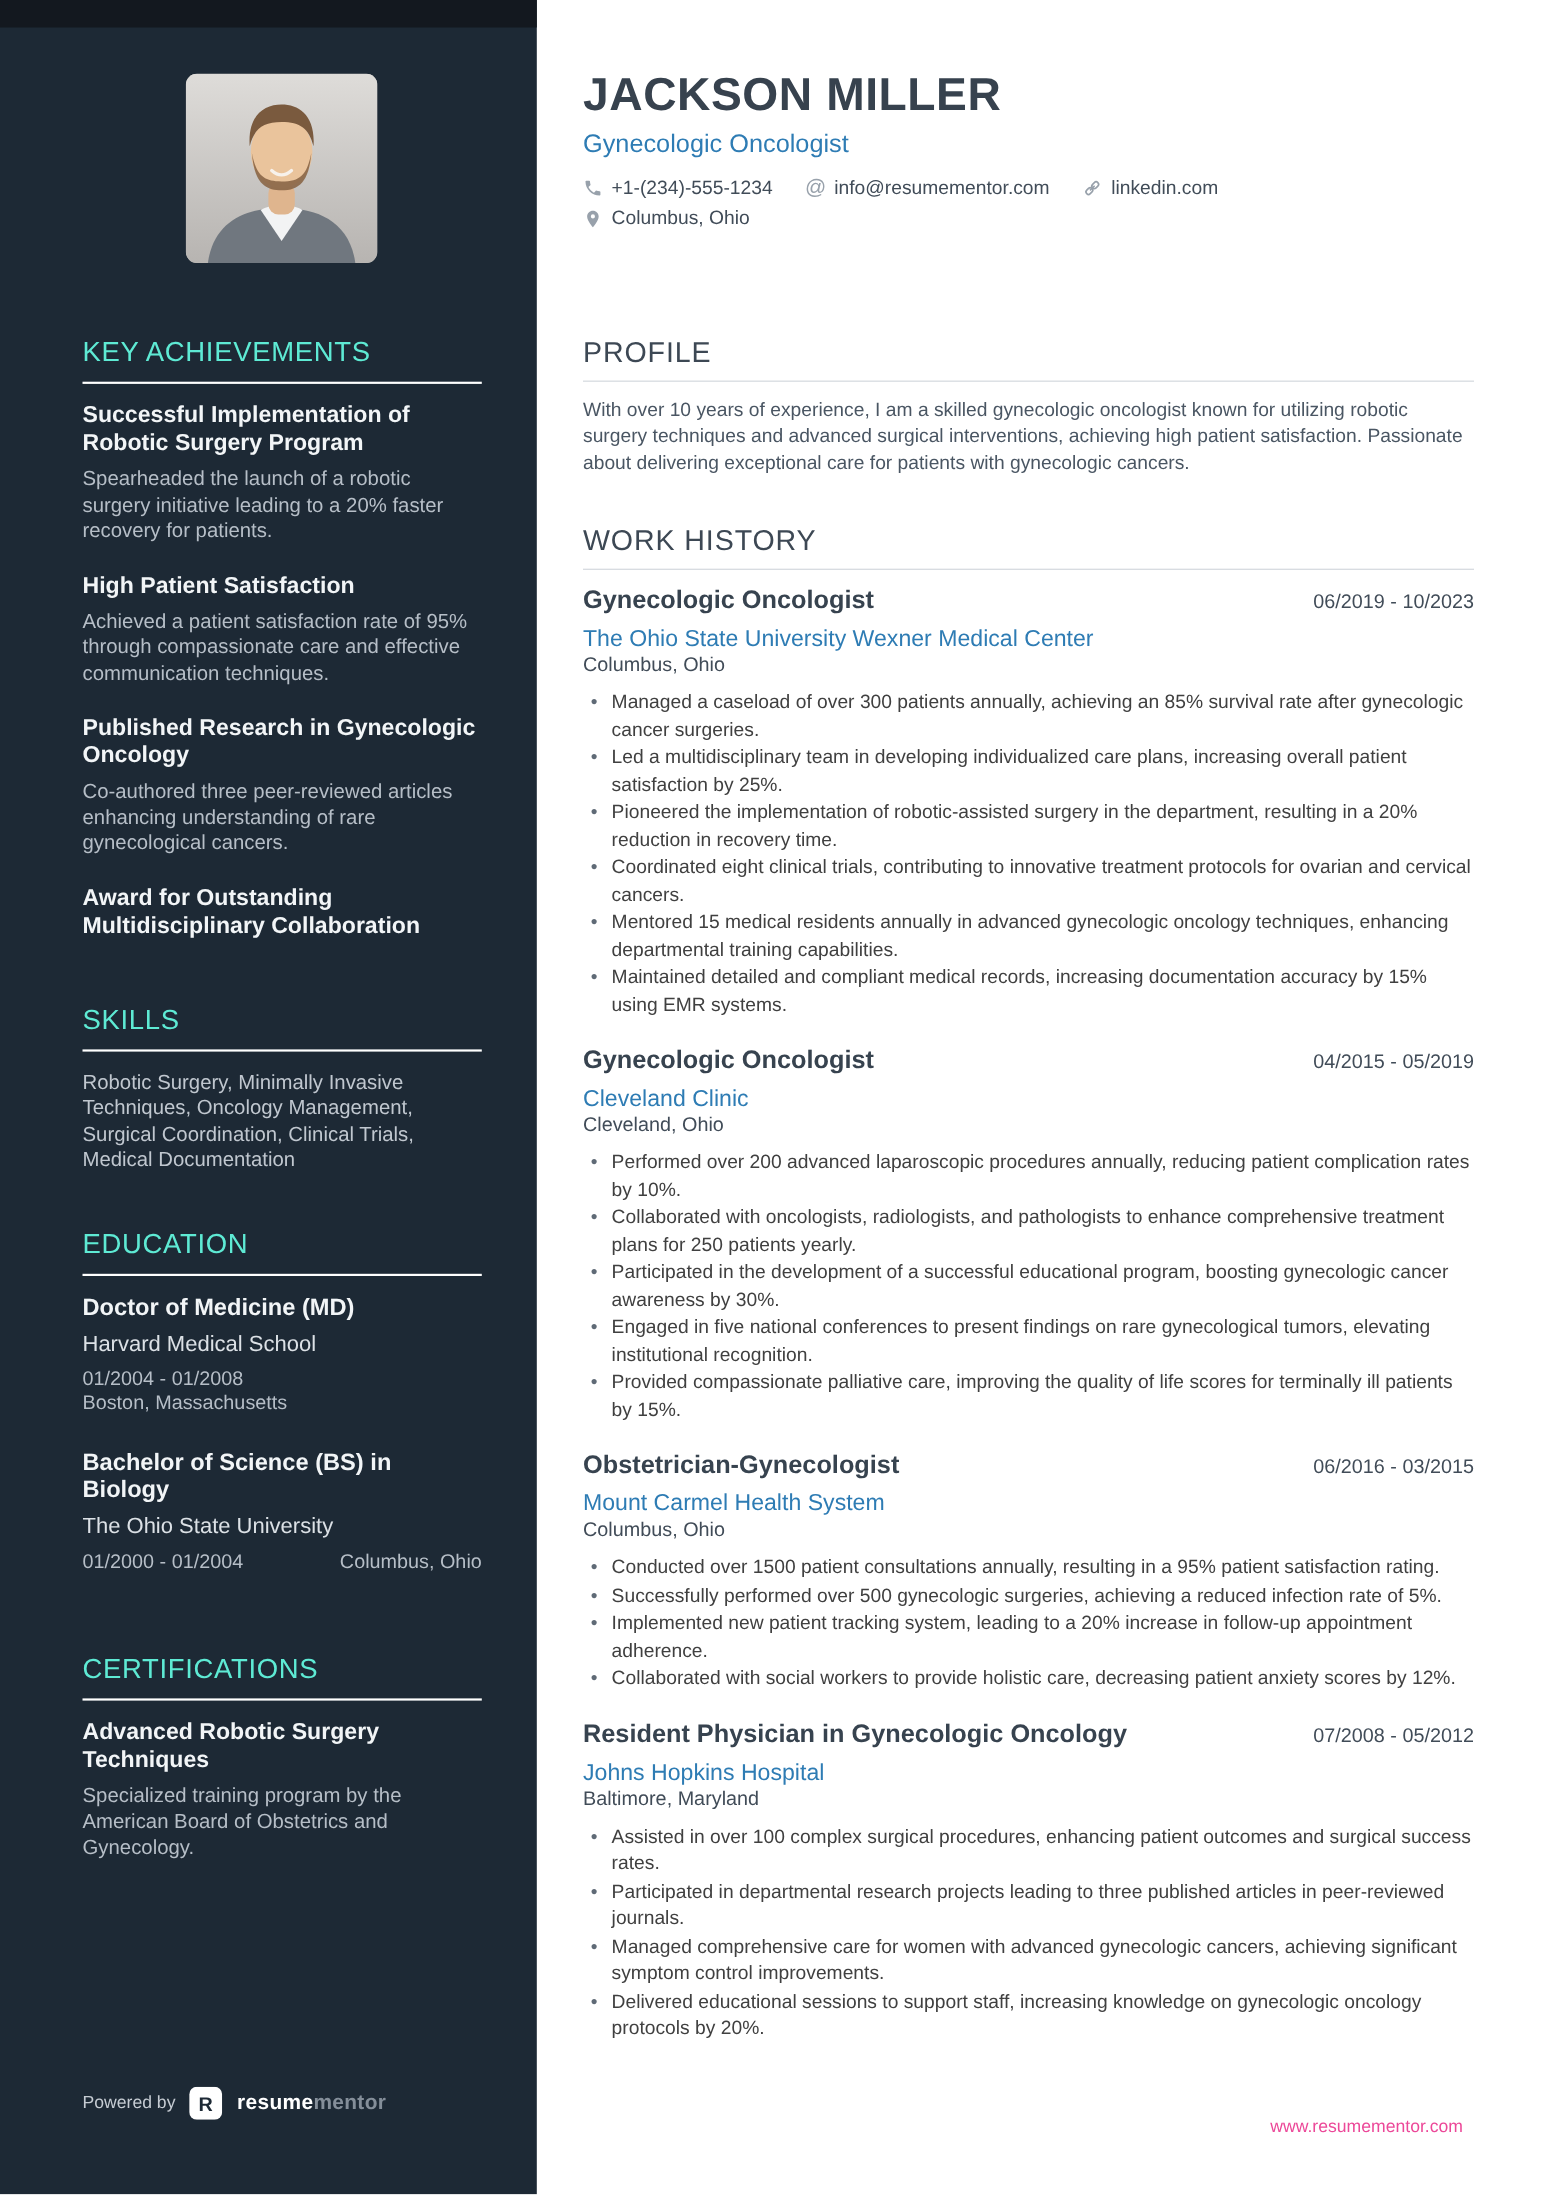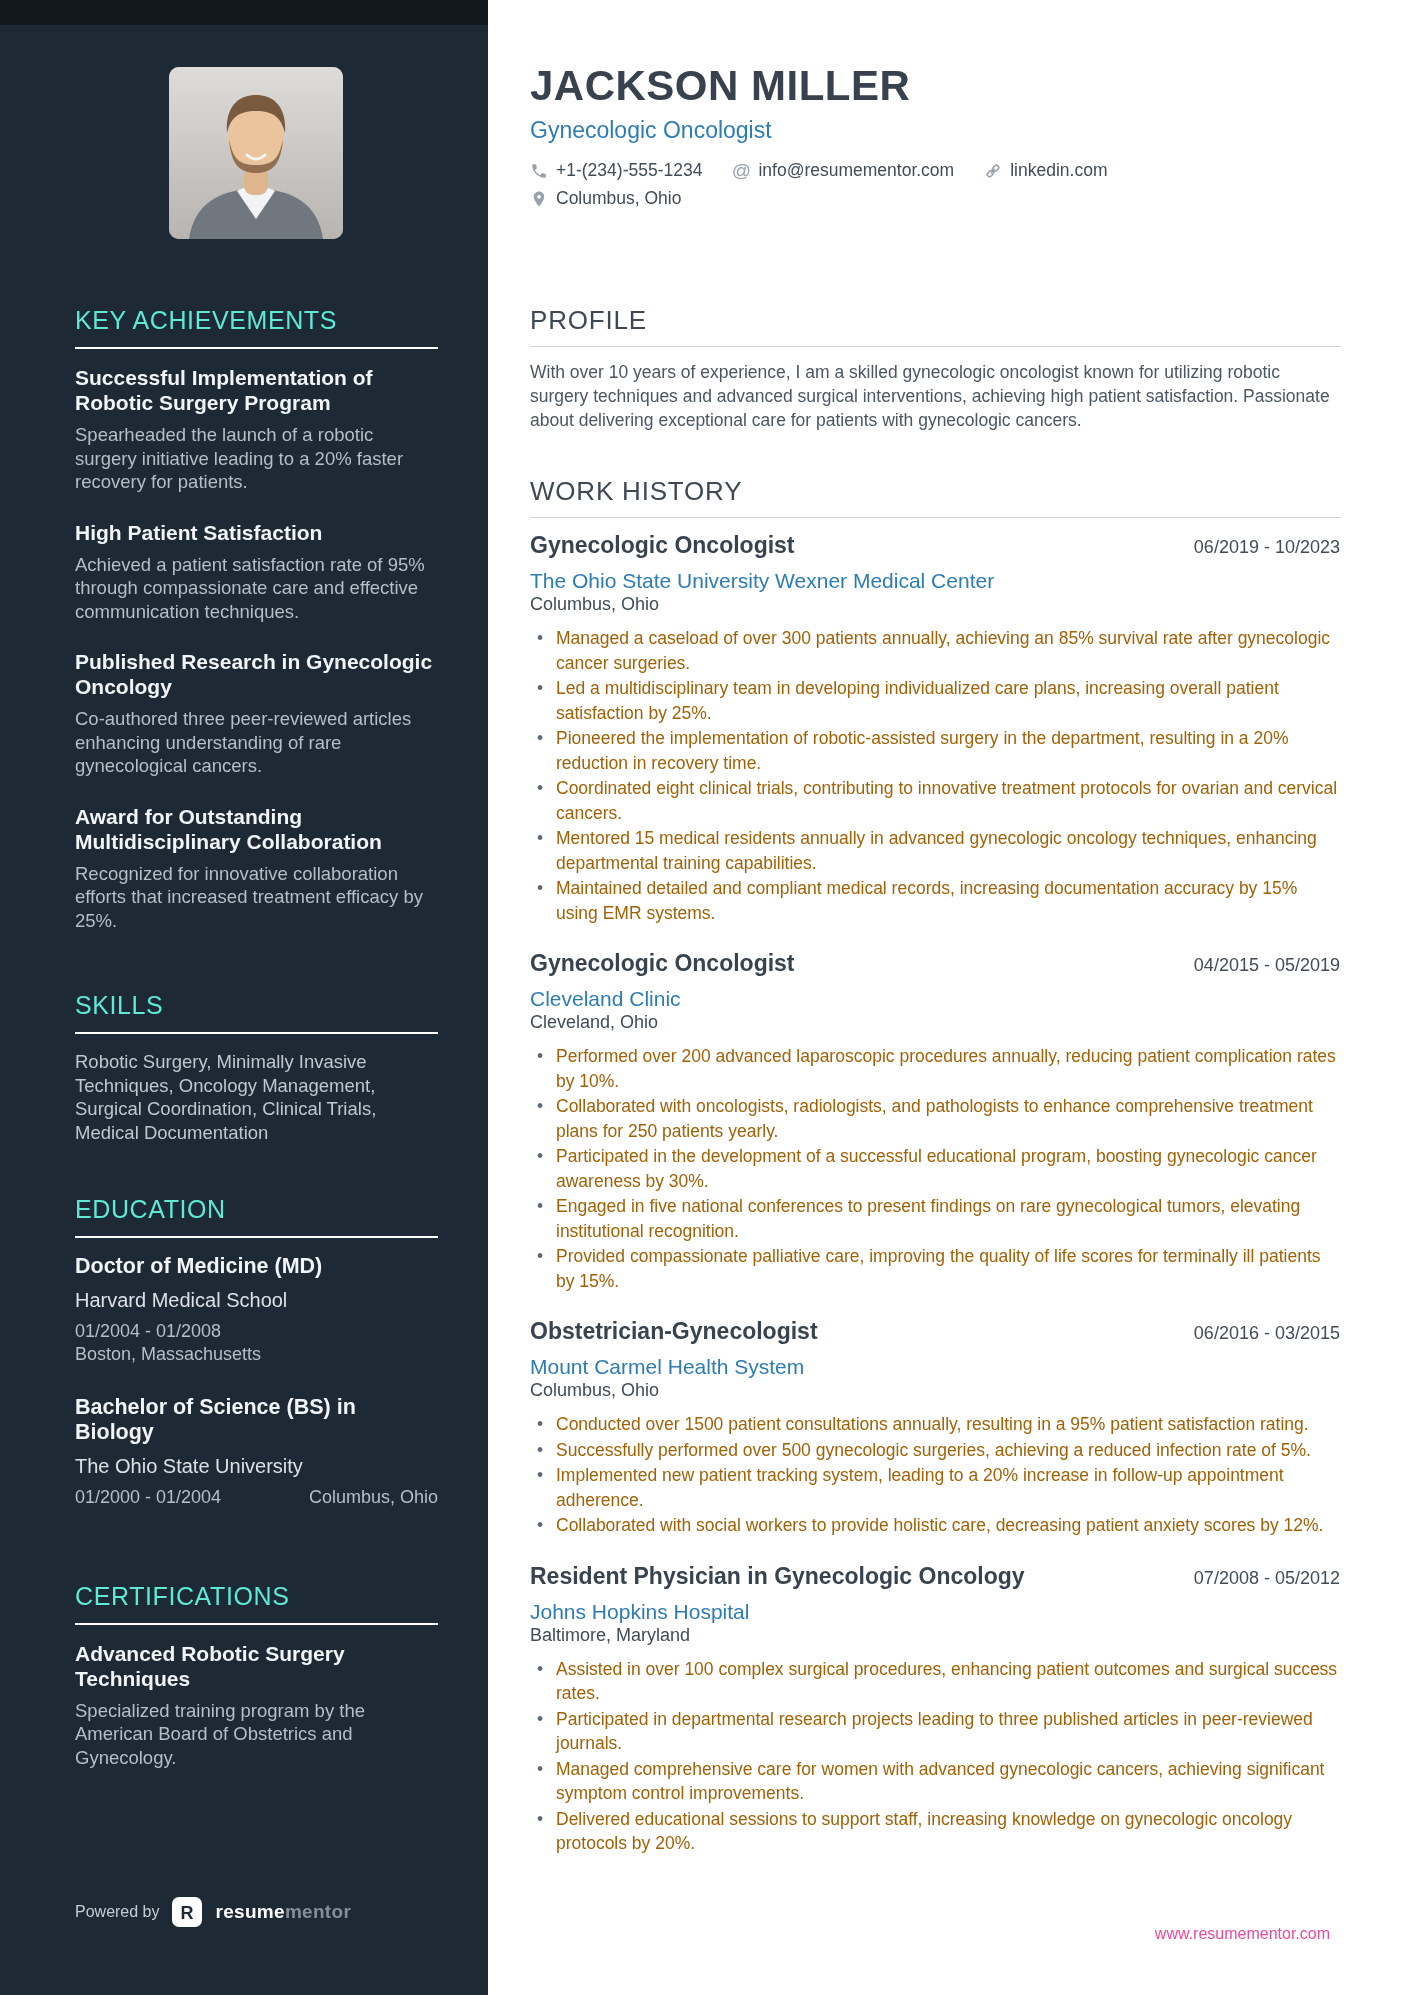--- a/index.html
+++ b/index.html
@@ -73,21 +73,21 @@
   .job + .job{margin-top:24px;}
   .jrow{display:flex;justify-content:space-between;align-items:baseline;}
   .job h3{font-size:23px;font-weight:700;color:#37434f;line-height:28px;margin:0;}
   .jdates{font-size:18px;color:#414c58;white-space:nowrap;}
   .jrow2{margin-top:9px;flex-direction:column;}
   .company{font-size:21px;color:#2e7cb4;line-height:26px;}
   .jloc{font-size:18px;color:#414c58;white-space:nowrap;}
   .bullets{list-style:none;margin:11px 0 0 0;padding:0;}
   .bullets li{
     position:relative;padding-left:26px;font-size:17.5px;line-height:24.5px;
-    color:#a16207;margin-bottom:1px;
+    color:#404040;margin-bottom:1px;
   }
   .bullets li::before{content:"•";position:absolute;left:7px;color:#5f6a76;}
   .main-footer{position:absolute;right:80px;bottom:52px;font-size:16px;color:#ec4899;}
 </style>
 </head>
 <body>
 
 <div class="page">
 
   <aside class="sidebar">
@@ -128,21 +128,20 @@
               <p class="ach-desc">Achieved a patient satisfaction rate of 95% through compassionate care and effective communication techniques.</p>
             </div>
 
             <div class="ach-item">
               <p class="ach-title">Published Research in Gynecologic Oncology</p>
               <p class="ach-desc">Co-authored three peer-reviewed articles enhancing understanding of rare gynecological cancers.</p>
             </div>
 
             <div class="ach-item">
               <p class="ach-title">Award for Outstanding Multidisciplinary Collaboration</p>
-              <p class="ach-desc">Recognized for innovative collaboration efforts that increased treatment efficacy by 25%.</p>
             </div>
           </div>
       </section>
 
       <section class="side-section sec-skills">
         <h2>SKILLS</h2>
         <hr class="rule">
         <p class="skills-text">Robotic Surgery, Minimally Invasive Techniques, Oncology Management, Surgical Coordination, Clinical Trials, Medical Documentation</p>
       </section>
 

